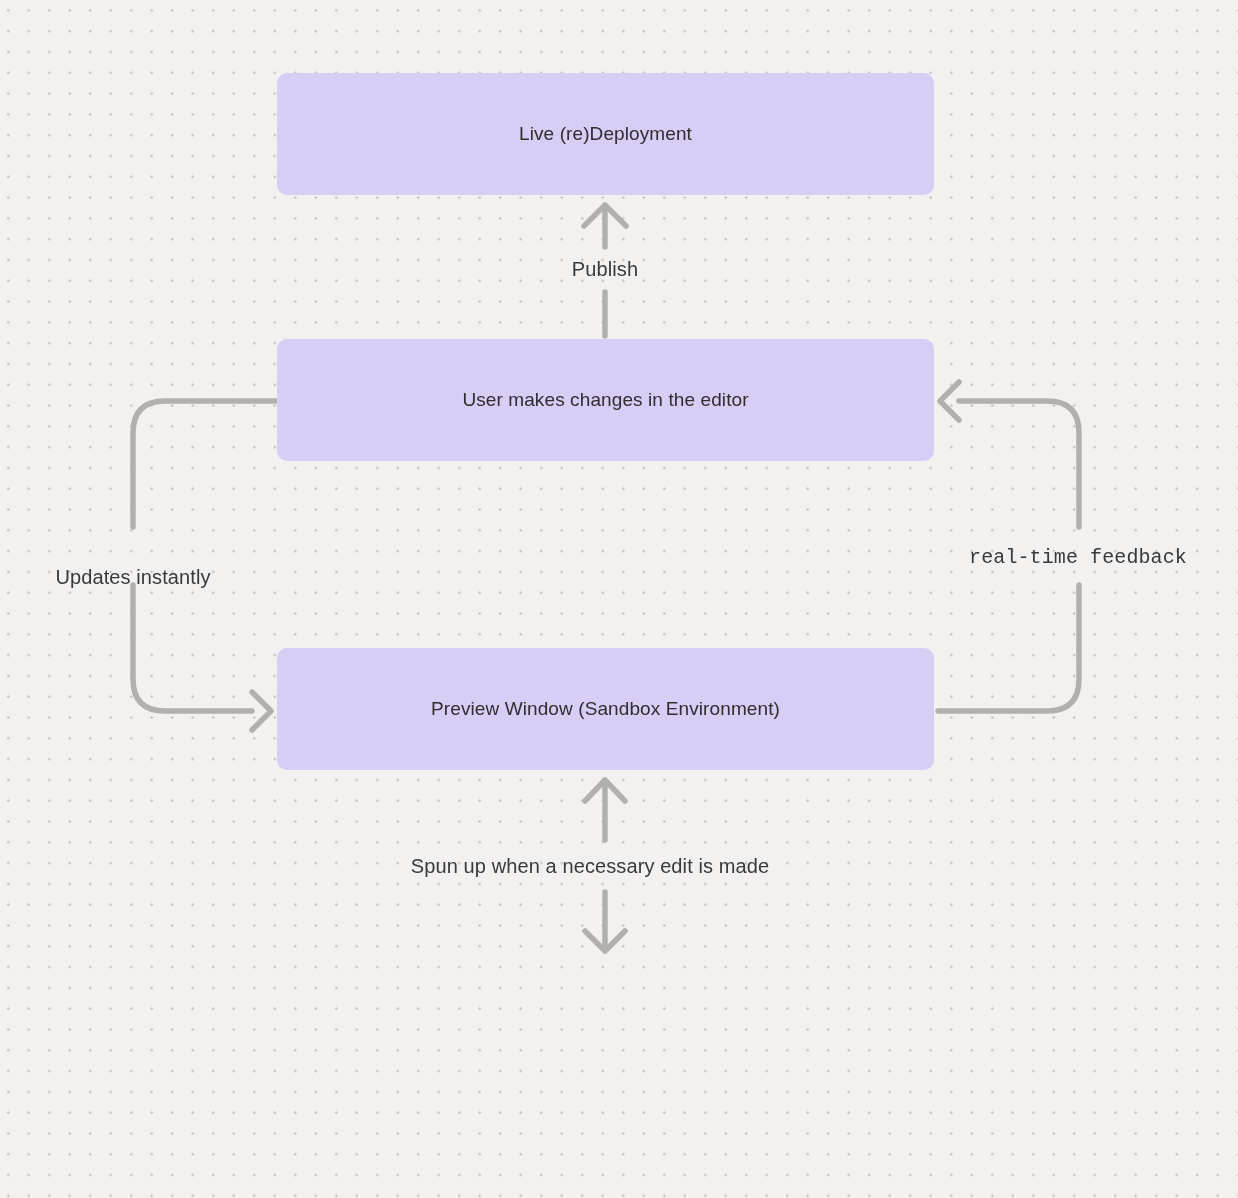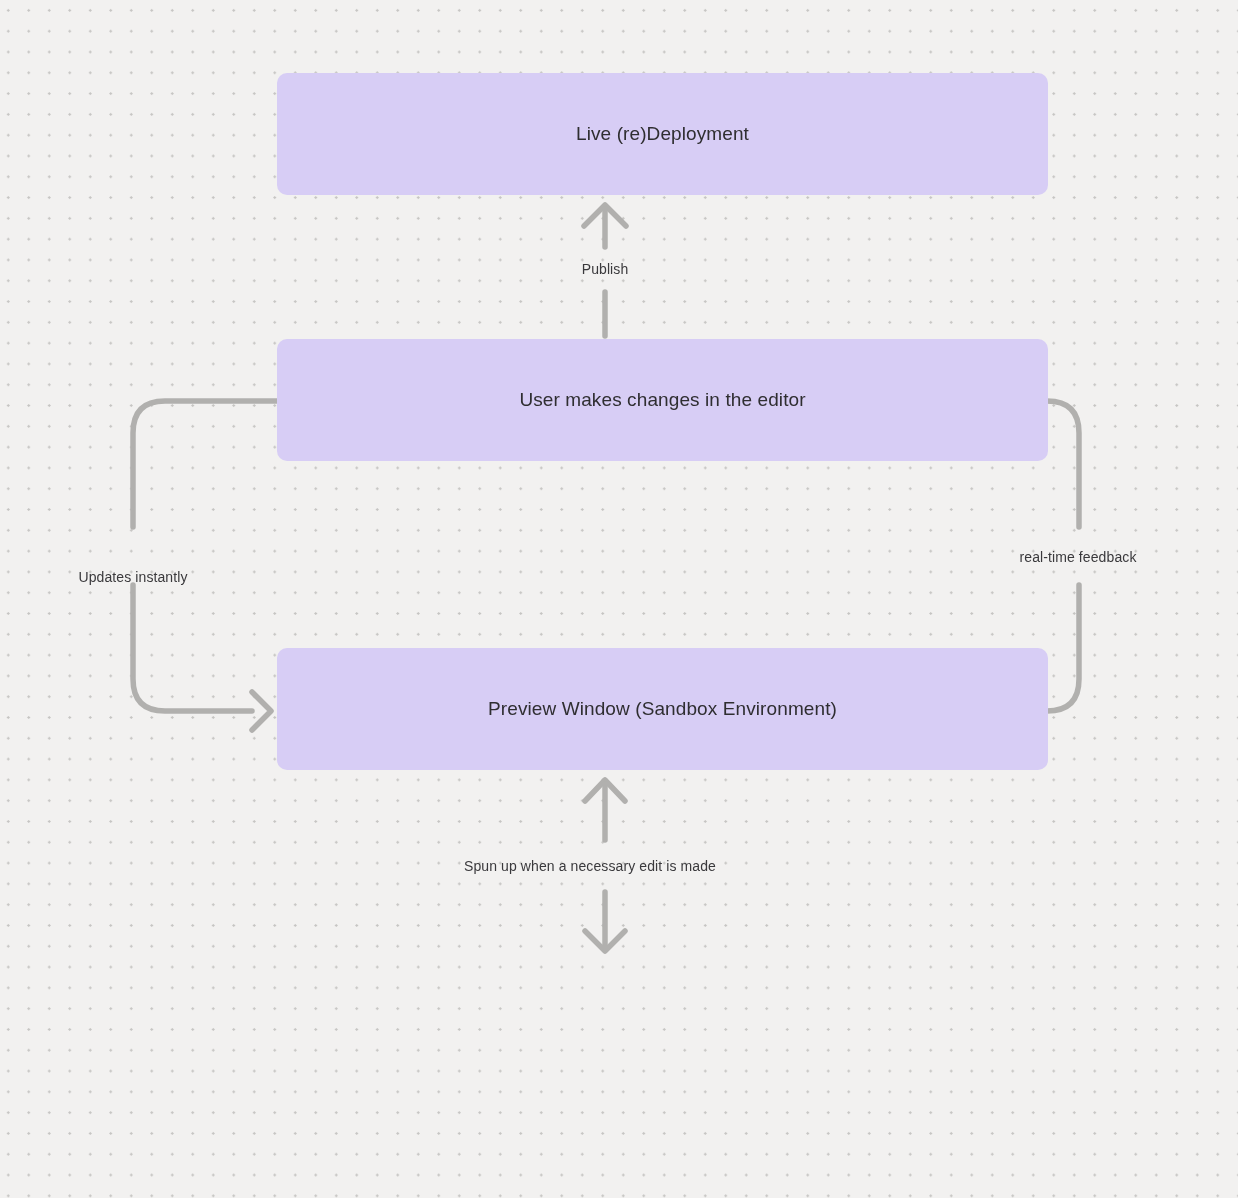--- a/index.html
+++ b/index.html
@@ -29,46 +29,46 @@
   svg.arrows path {
     fill: none;
     stroke: currentColor;
     stroke-width: 5.5;
     stroke-linecap: round;
     stroke-linejoin: round;
   }
   .node {
     position: absolute;
     left: 277px;
-    width: 771px;
+    width: 657px;
     height: 122px;
     border-radius: 10px;
     background: var(--node-fill, #d7cdf5);
     display: flex;
     align-items: center;
     justify-content: center;
     color: var(--node-text, #2f2e31);
     font-size: 19px;
     letter-spacing: 0.1px;
   }
   .n1 { top: 73px; }
   .n2 { top: 339px; }
   .n3 { top: 648px; }
   .n4 { top: 957px; }
   .edge-label {
     position: absolute;
     transform: translate(-50%, -50%);
     white-space: nowrap;
     color: var(--label-text, #3a393c);
-    font-size: 14px;
+    font-size: 20px;
     letter-spacing: 0.1px;
   }
   .l-publish  { left: 605px;  top: 269px; }
   .l-updates  { left: 133px;  top: 557px; margin-top: 20px; }
-  .l-feedback { left: 1078px; top: 557px; }
+  .l-feedback { left: 1078px; top: 557px; font-family: Liberation Mono, monospace; }
   .l-spun     { left: 590px;  top: 866px; }
 </style>
 </head>
 <body>
 
 <div class="canvas">
 
   <svg class="arrows" viewBox="0 0 1238 1198" aria-hidden="true">
 
     <g>

